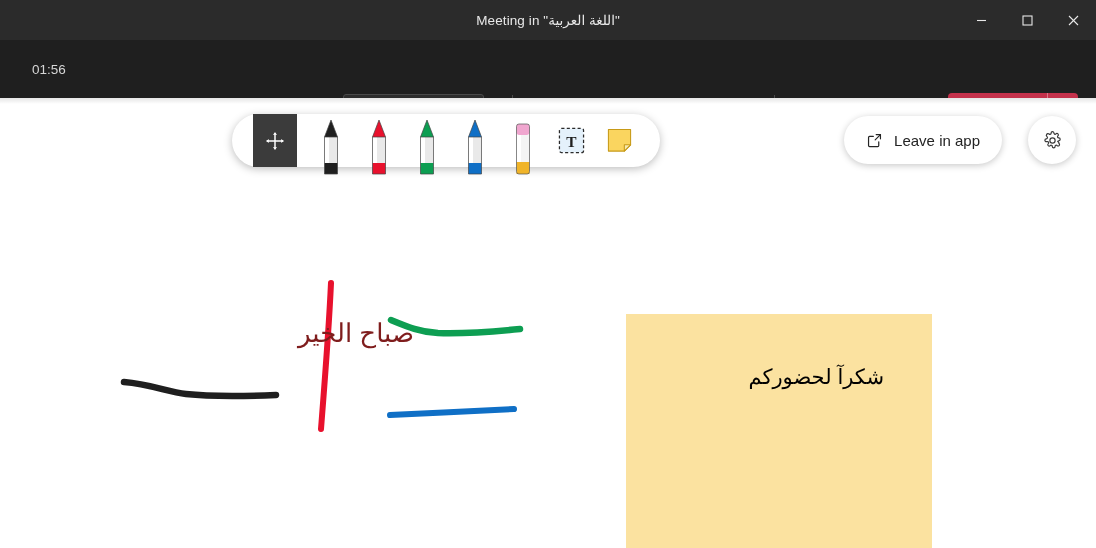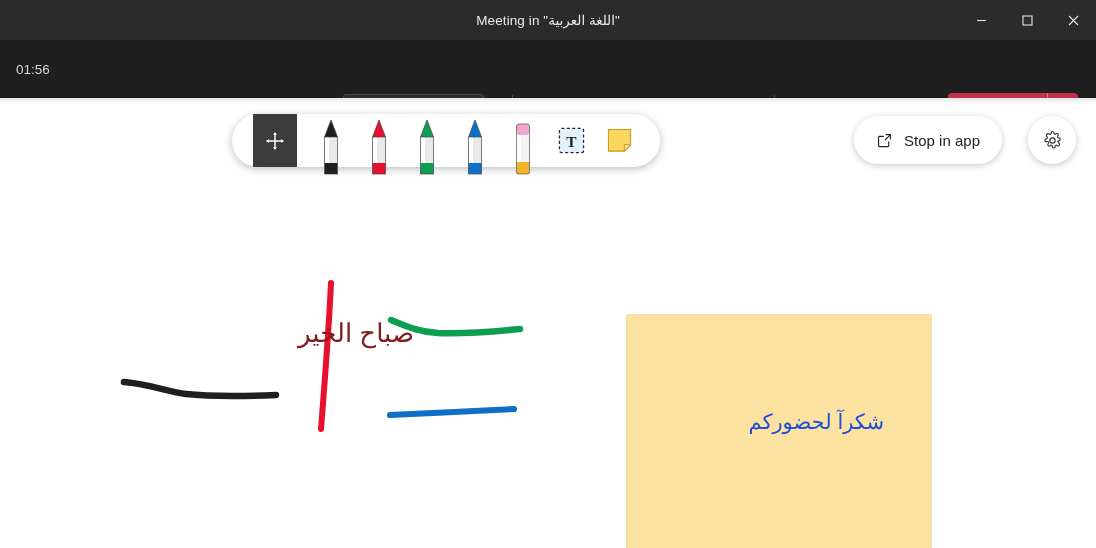--- a/index.html
+++ b/index.html
@@ -27,21 +27,21 @@
     color: #e8e8e8;
   }
 
   
   .meetbar {
     position: absolute; left: 0; top: 40px; width: 1096px; height: 58px;
     background: #1f1f1f;
     display: flex; align-items: center;
   }
   .timer {
-    color: #d6d6d6; font-size: 13.5px; margin-left: 16px; width: 70px;
+    color: #d6d6d6; font-size: 13.5px; margin-left: 32px; width: 70px;
   }
   .stop-presenting {
     position: absolute; left: 343px; top: 54px;
     height: 31px; padding: 0 18px;
     background: #2d2d2d; border: 1px solid #4a4a4a; border-radius: 3px;
     color: #ffffff; font-size: 13.5px; font-weight: bold;
     display: flex; align-items: center; justify-content: center;
     cursor: pointer; white-space: nowrap;
   }
   .divider-v {
@@ -118,23 +118,22 @@
     position: absolute; left: 286px; top: 220px; width: 140px;
     font-size: 26px; color: #7f1d1d; direction: rtl; text-align: center;
     white-space: nowrap;
   }
   .sticky {
     position: absolute; left: 626px; top: 216px; width: 306px; height: 308px;
     background: #fbe2a0; cursor: pointer;
   }
   .sticky-text {
     position: absolute; right: 48px; top: 48px; left: 24px;
-    font-size: 21px; color: #1d4ed8; direction: rtl; text-align: right;
+    font-size: 21px; color: #000000; direction: rtl; text-align: right;
     line-height: 1.4;
-    margin-top: 45px;
   }
 </style>
 </head>
 <body>
 
 <div id="app">
 
   <div class="titlebar">
     <div class="titlebar-text">Meeting in "اللغة العربية"</div>
     <div class="winctrls">
@@ -340,21 +339,21 @@
       </div>
     </div>
   </div>
 
   <div class="openapp">
     <svg width="17" height="17" viewBox="0 0 20 20" fill="none" stroke="#242424" stroke-width="1.4">
       <path d="M12 3h5v5" stroke-linecap="round" stroke-linejoin="round"></path>
       <path d="M17 3l-6.2 6.2" stroke-linecap="round"></path>
       <path d="M15 11.6V16a1.2 1.2 0 0 1-1.2 1.2H4.2A1.2 1.2 0 0 1 3 16V6.4a1.2 1.2 0 0 1 1.2-1.2H8.6" stroke-linecap="round" stroke-linejoin="round"></path>
     </svg>
-    <span class="openapp-label">Stop in app</span>
+    <span class="openapp-label">Leave in app</span>
   </div>
 
   <div class="settings-btn">
     <svg width="21" height="21" viewBox="0 0 24 24" fill="none" stroke="#3a3a3a" stroke-width="1.35">
       <circle cx="12" cy="12" r="3"></circle>
       <path d="M19.2 14a1.3 1.3 0 0 0 .26 1.44l.05.05a1.6 1.6 0 1 1-2.26 2.26l-.05-.05a1.3 1.3 0 0 0-1.44-.26 1.3 1.3 0 0 0-.79 1.19v.14a1.6 1.6 0 0 1-3.2 0v-.07a1.3 1.3 0 0 0-.85-1.19 1.3 1.3 0 0 0-1.44.26l-.05.05a1.6 1.6 0 1 1-2.26-2.26l.05-.05a1.3 1.3 0 0 0 .26-1.44 1.3 1.3 0 0 0-1.19-.79H4.9a1.6 1.6 0 0 1 0-3.2h.07a1.3 1.3 0 0 0 1.19-.85 1.3 1.3 0 0 0-.26-1.44l-.05-.05A1.6 1.6 0 1 1 8.1 4.48l.05.05a1.3 1.3 0 0 0 1.44.26h.06a1.3 1.3 0 0 0 .79-1.19V3.5a1.6 1.6 0 0 1 3.2 0v.07a1.3 1.3 0 0 0 .79 1.19 1.3 1.3 0 0 0 1.44-.26l.05-.05a1.6 1.6 0 1 1 2.26 2.26l-.05.05a1.3 1.3 0 0 0-.26 1.44v.06a1.3 1.3 0 0 0 1.19.79h.14a1.6 1.6 0 0 1 0 3.2h-.07a1.3 1.3 0 0 0-1.19.79z" stroke-linecap="round" stroke-linejoin="round"></path>
     </svg>
   </div>
 
 </div>

